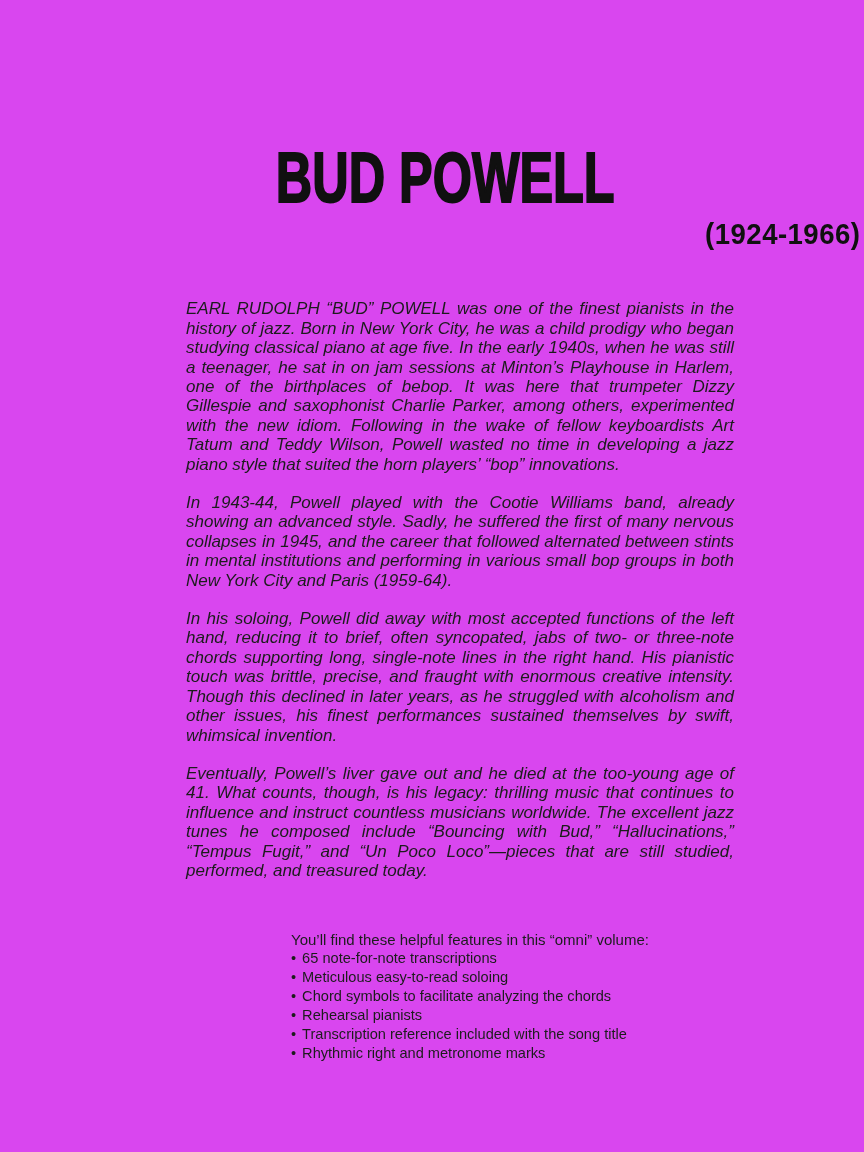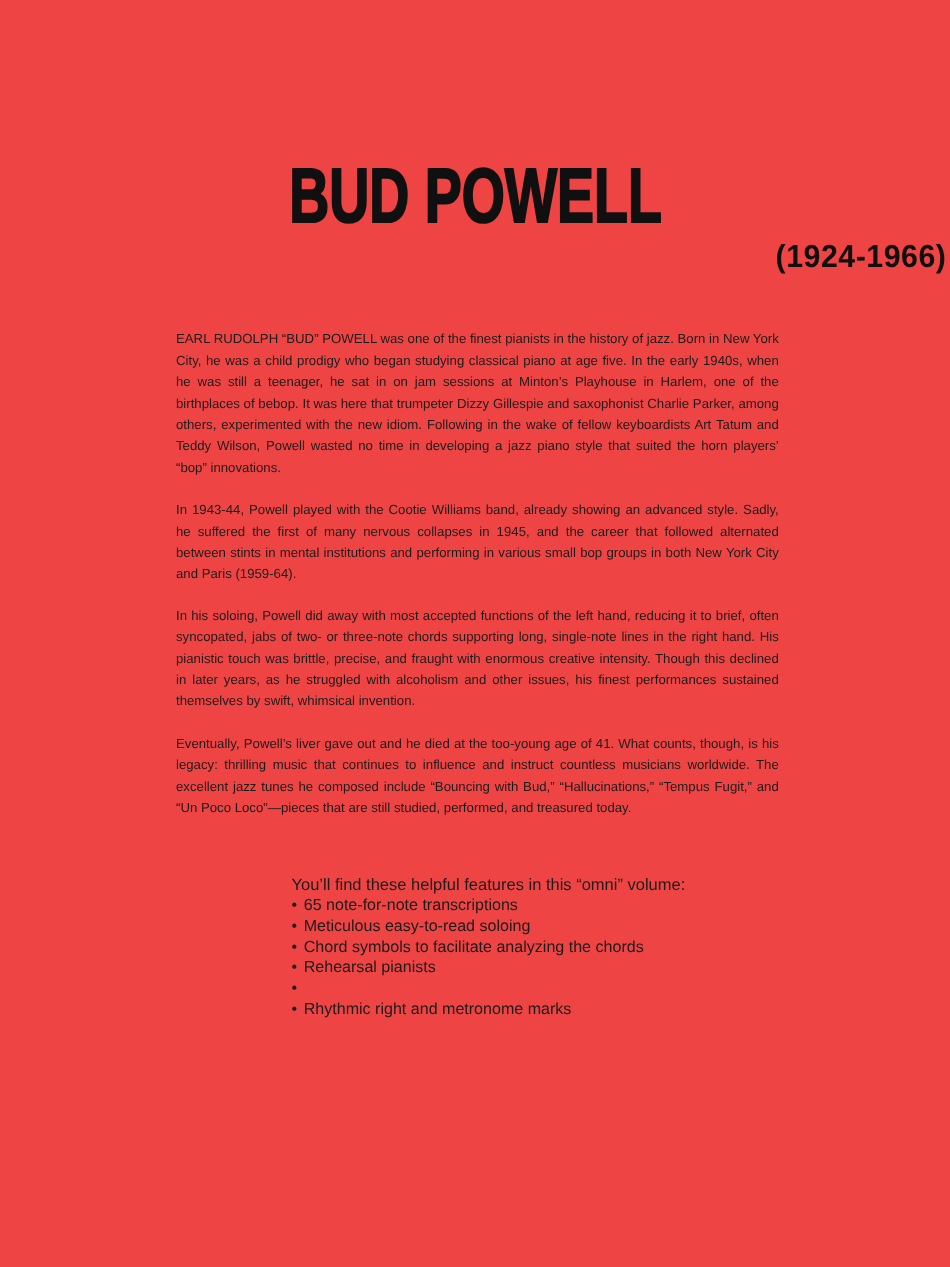--- a/index.html
+++ b/index.html
@@ -2,24 +2,25 @@
 <html><head>
 <meta charset="utf-8">
 <style>
   * { margin: 0; padding: 0; box-sizing: border-box; }
   html, body { background: #ffffff; }
   .page {
     position: relative;
     width: 864px;
     height: 1152px;
     margin: 0 auto;
-    background: #ef4444;
+    background: #d946ef;
     font-family: "Liberation Sans", sans-serif;
     color: #1c1c1c;
     overflow: hidden;
+    padding-left: 26px;
   }
   .title-block {
     padding-top: 146px;
     text-align: center;
   }
   .title {
     display: inline-block;
     font-family: "Liberation Sans", sans-serif;
     font-weight: bold;
     font-size: 70px;
@@ -40,25 +41,26 @@
     transform: scaleX(0.95);
     transform-origin: center;
     letter-spacing: 0.5px;
     white-space: nowrap;
   }
   .bio {
     width: 548px;
     margin: 48px 0 0 160px;
   }
   .para {
-    font-size: 12px;
+    font-size: 17px;
     line-height: 19.4px;
     text-align: justify;
     color: #1c1c1c;
     margin-bottom: 19px;
+    font-style: italic;
   }
   .para:last-child { margin-bottom: 16px; }
   .features {
     width: 460px;
     margin: 50px 0 0 265px;
   }
   .features-intro {
     font-size: 15px;
     line-height: 19px;
     color: #1c1c1c;
@@ -110,20 +112,21 @@
         <li class="feature-item">
         <span class="bullet">•</span>
         <span class="feature-text">Chord symbols to facilitate analyzing the chords</span>
       </li>
         <li class="feature-item">
         <span class="bullet">•</span>
         <span class="feature-text">Rehearsal pianists</span>
       </li>
         <li class="feature-item">
         <span class="bullet">•</span>
+        <span class="feature-text">Transcription reference included with the song title</span>
       </li>
         <li class="feature-item">
         <span class="bullet">•</span>
         <span class="feature-text">Rhythmic right and metronome marks</span>
       </li>
       </ul>
   </section>
 
 </div>
 

